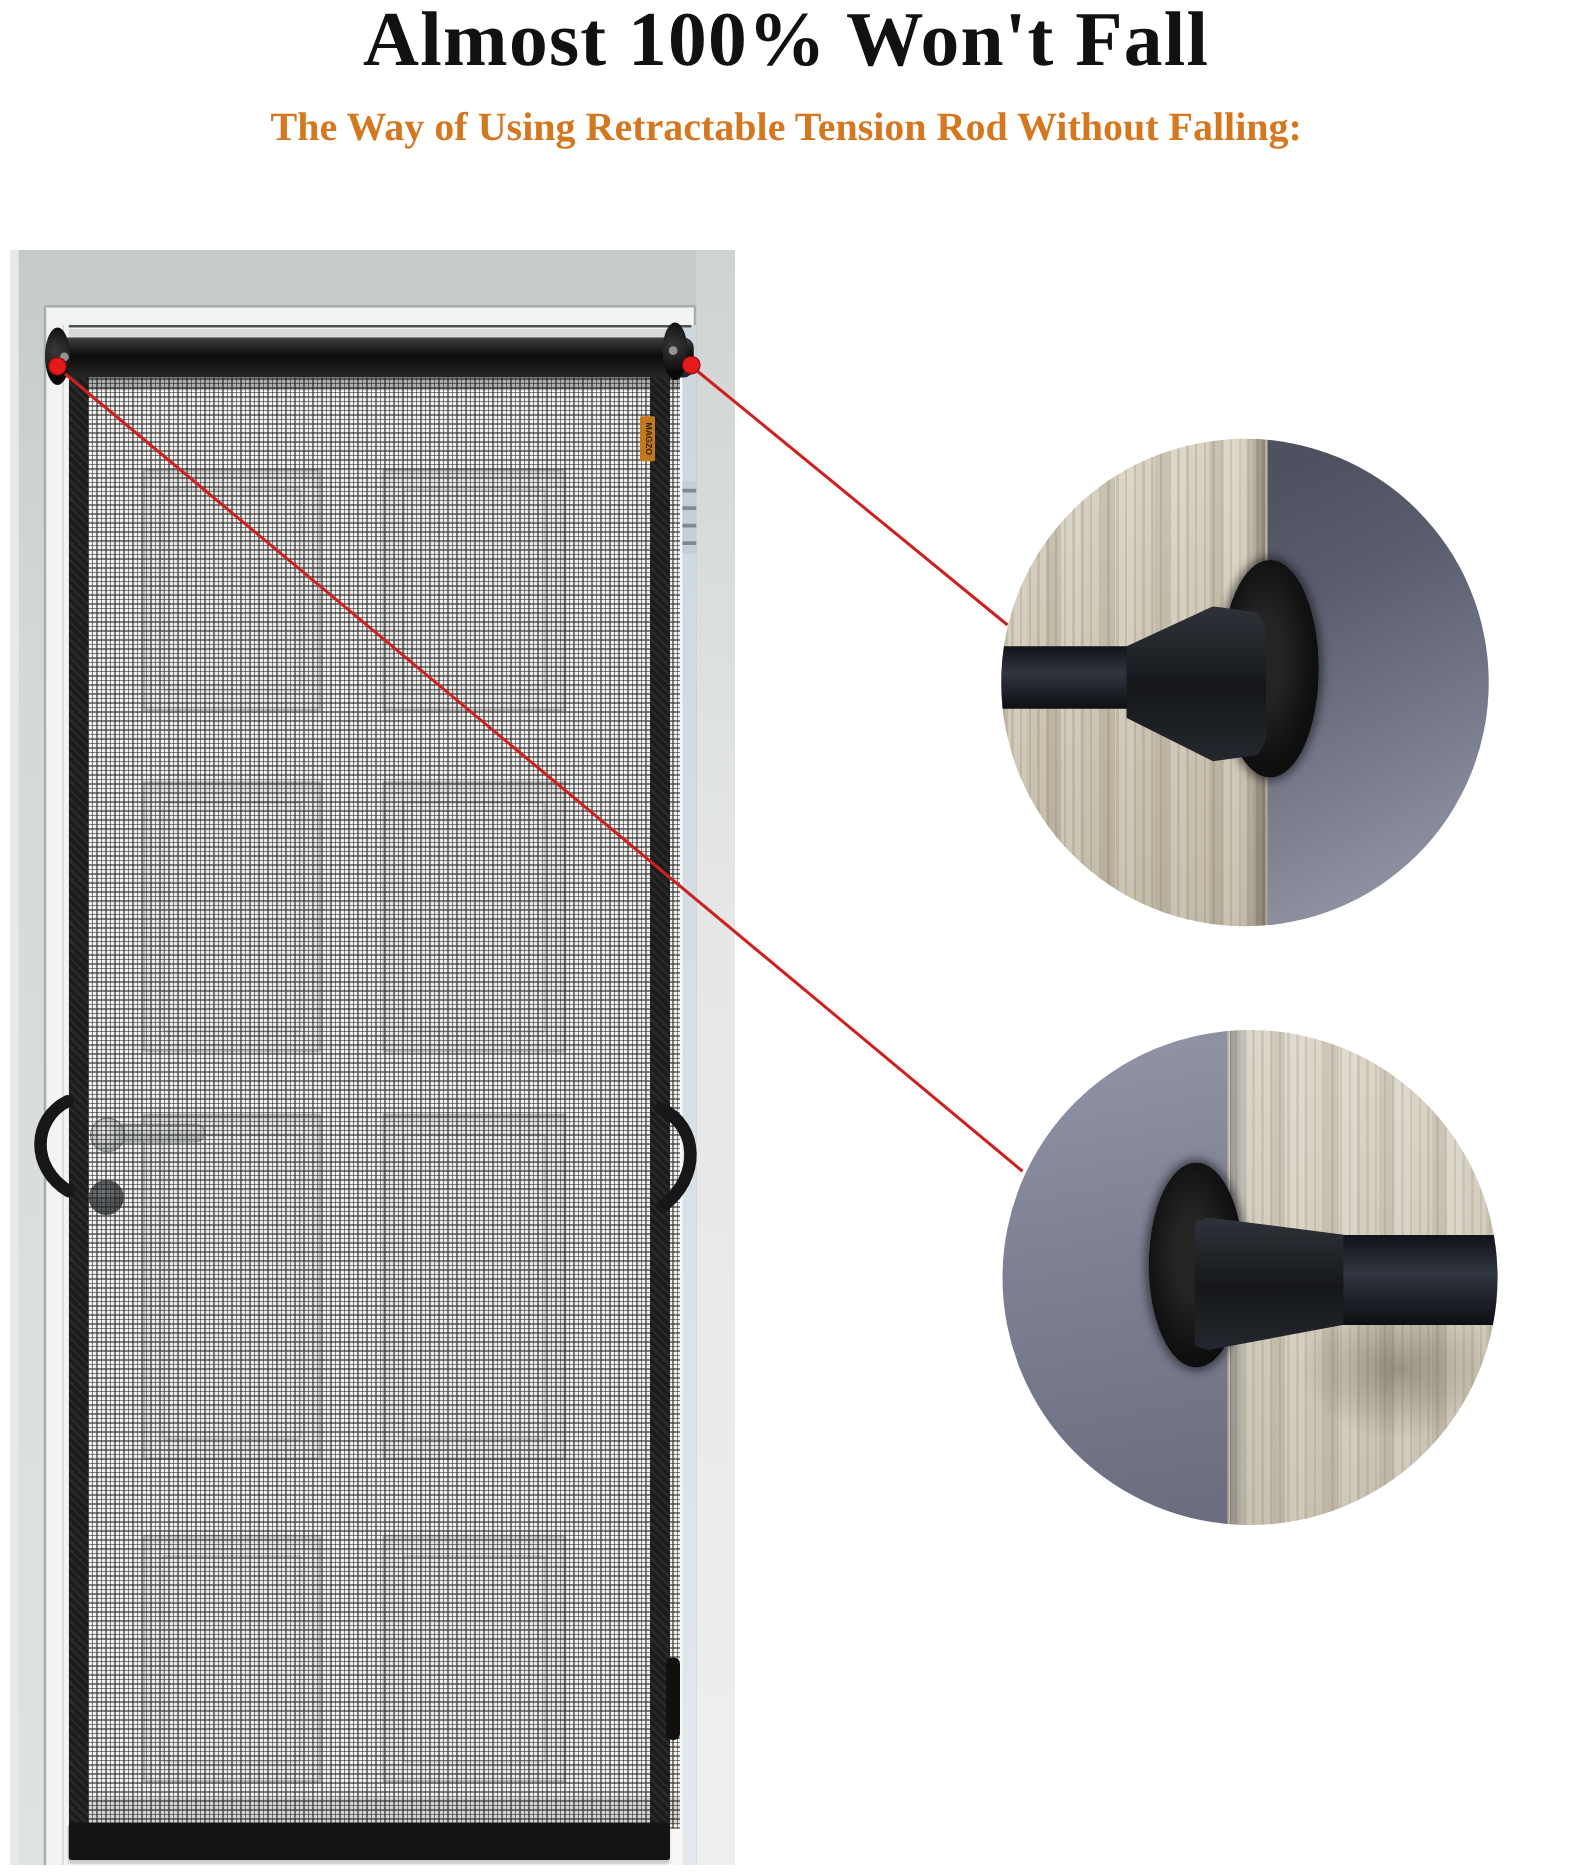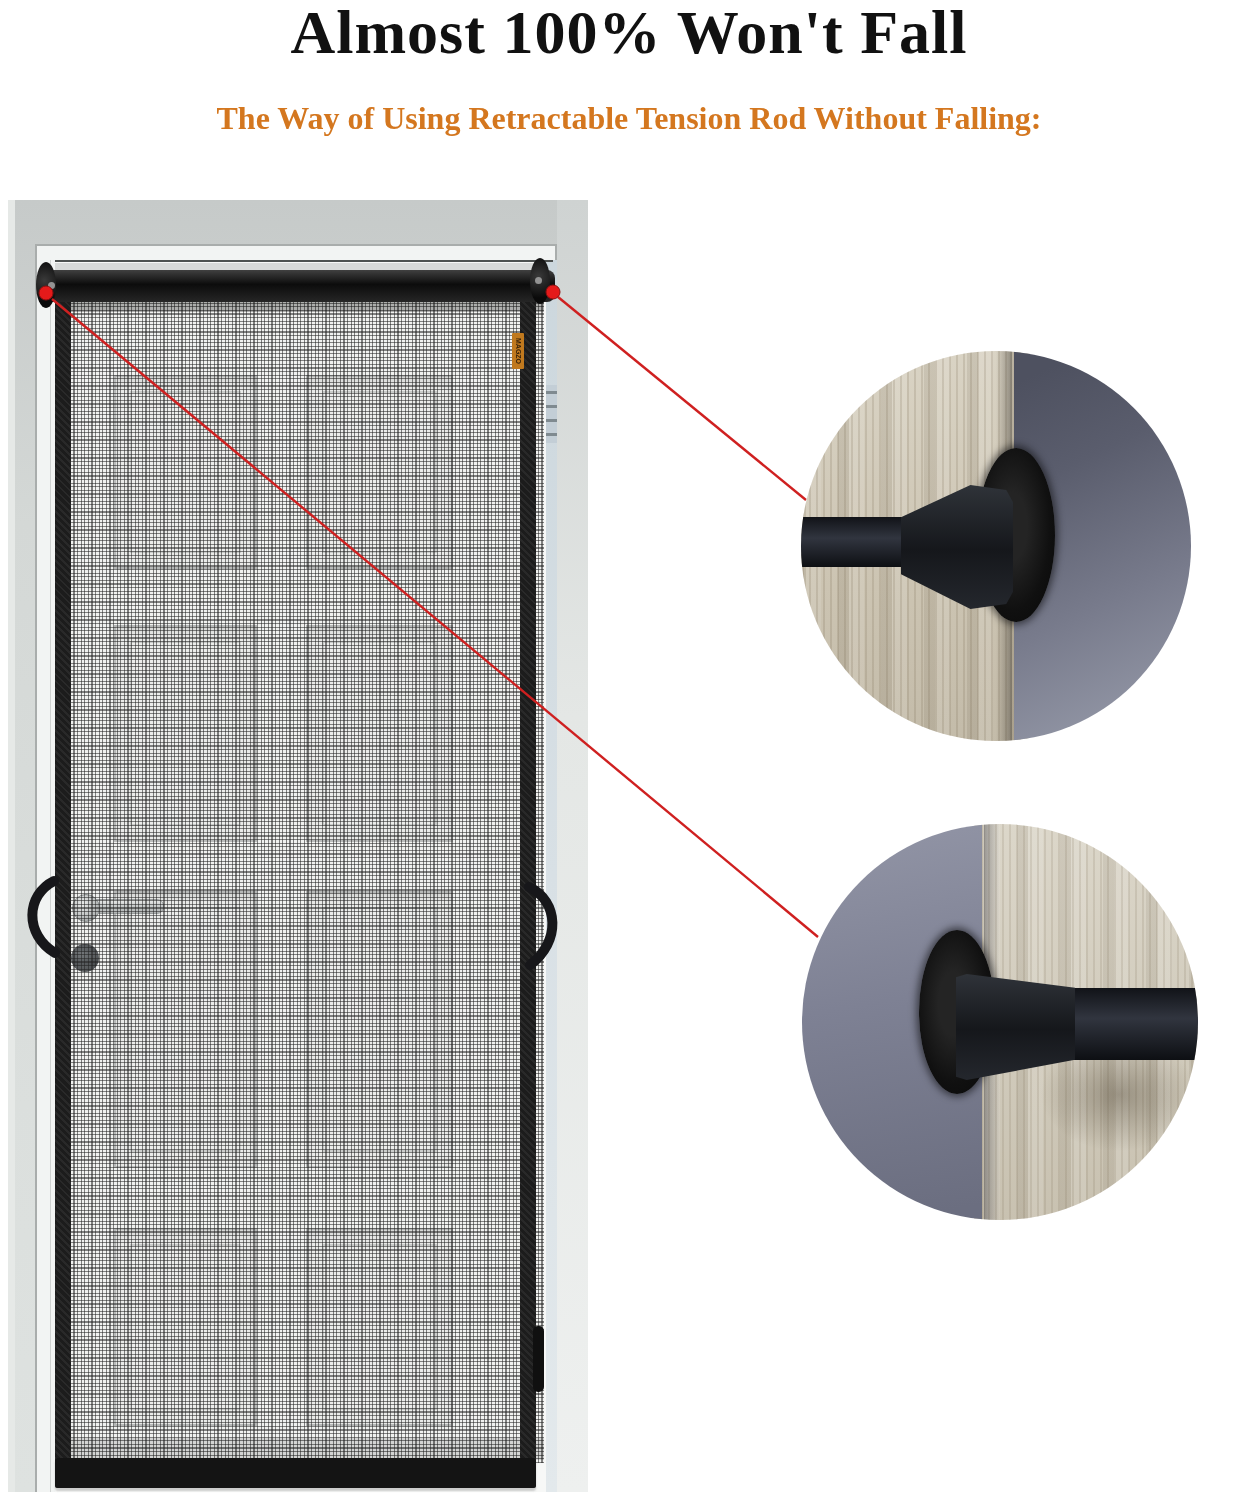--- a/index.html
+++ b/index.html
@@ -4,21 +4,21 @@
 <style>
   html,body{margin:0;padding:0;background:#fff;}
   .canvas{position:relative;width:1258px;height:1500px;background:#ffffff;overflow:hidden;
           font-family:"Liberation Serif", serif;border-radius:26px;}
   .abs{position:absolute;}
 
   
   .title{left:0;top:0;width:1258px;text-align:center;font-size:62px;font-weight:bold;
          color:#111;letter-spacing:1px;line-height:64px;}
   .sub{left:0;width:1258px;text-align:center;font-size:32px;font-weight:bold;color:#d4771f;line-height:34px;}
-  .sub1{top:101px;}
+  .sub1{top:84px;}
   .sub2{top:120px;}
 
   
   .photo{left:8px;top:200px;width:580px;height:1292px;
          background:linear-gradient(180deg,#c6cac9 0%,#d4d8d6 25%,#dbdfdd 70%,#dee2e0 100%);}
   .wall-right{left:549px;top:0;width:31px;height:1292px;
               background:linear-gradient(180deg,#cfd3d2,#e4e7e5 40%,#eef0ef 100%);}
   .wall-left-hl{left:0;top:0;width:7px;height:1292px;background:#e6e9e7;}
   .jamb-seam{left:27px;top:44px;width:522px;height:1248px;background:#a9adac;}
   .jamb-white{left:29px;top:46px;width:518px;height:1246px;background:#f2f4f3;}

